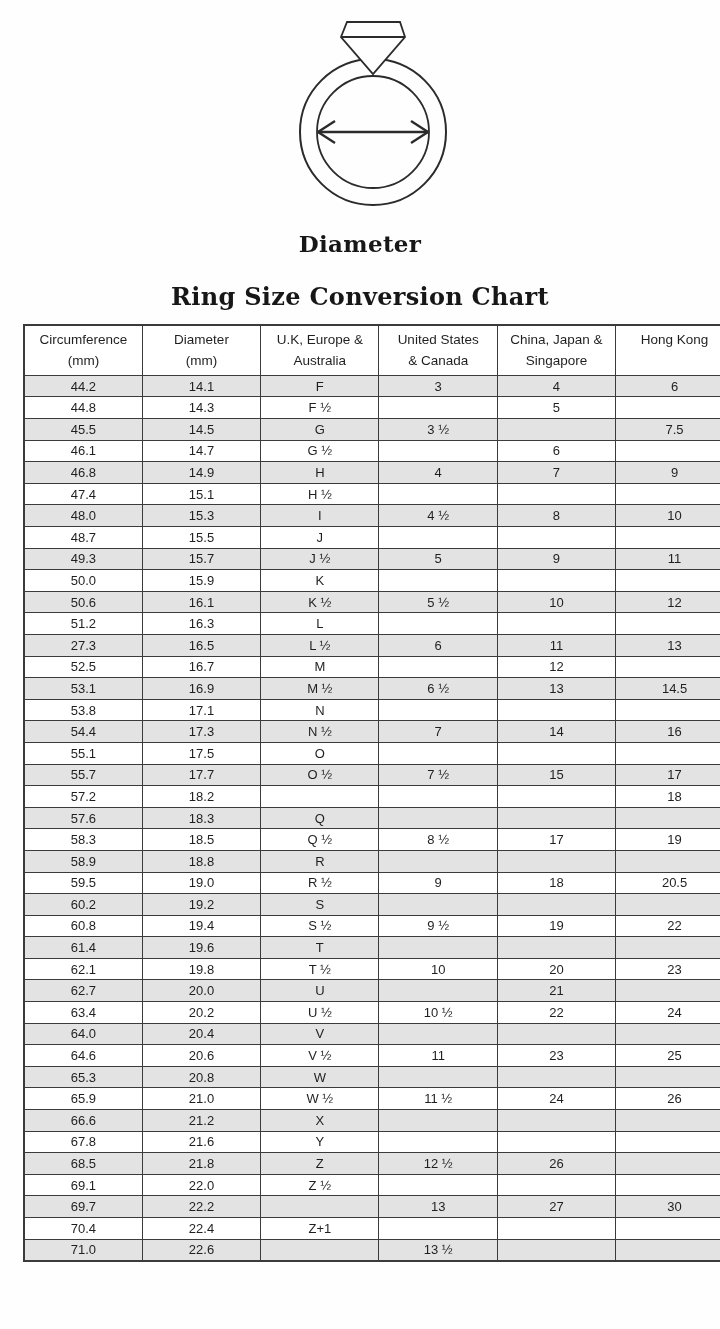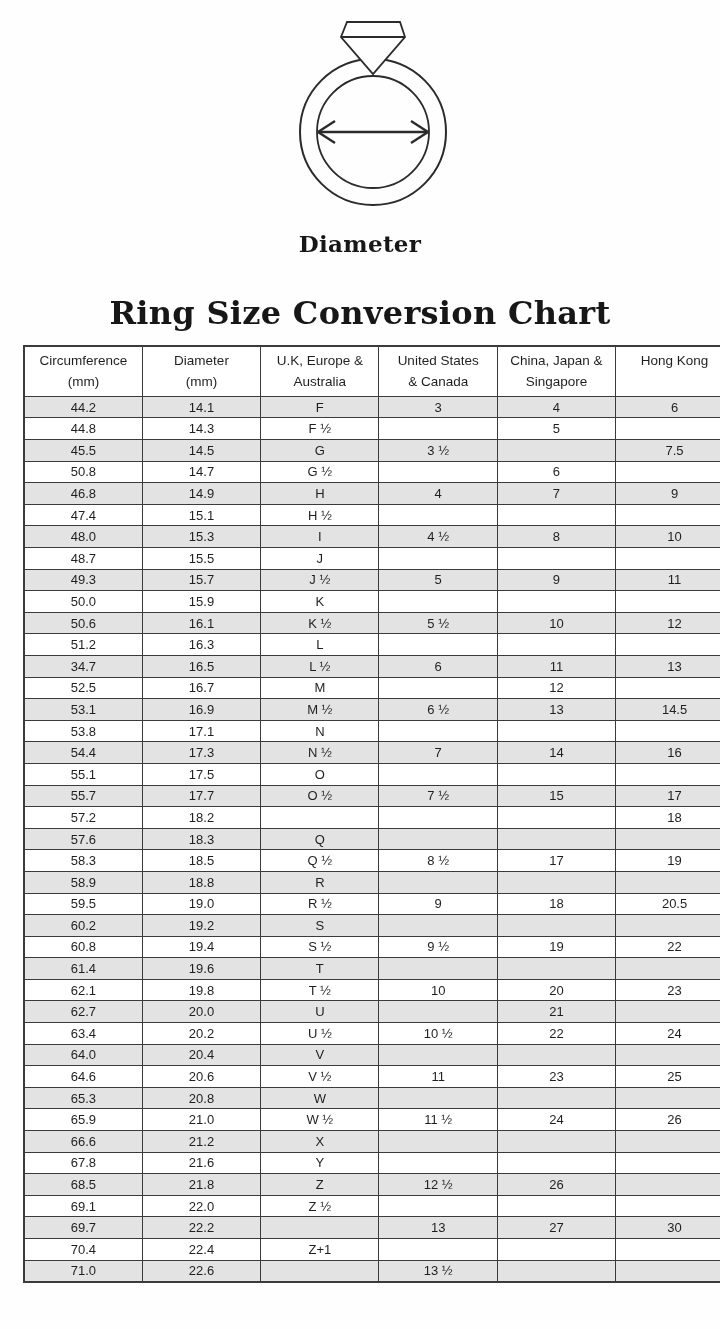--- a/index.html
+++ b/index.html
@@ -29,23 +29,23 @@
     font-weight:bold;
     font-size:23px;
     text-align:center;
     margin-top:14px;
     letter-spacing:0.3px;
     color:#171717;
   }
   .chart-title{
     font-family:"DejaVu Serif", serif;
     font-weight:bold;
-    font-size:32px;
+    font-size:24px;
     text-align:center;
-    margin-top:37px;
+    margin-top:25px;
     letter-spacing:0.3px;
     color:#171717;
   }
   table.conversion{
     border-collapse:collapse;
     table-layout:fixed;
     width:712px;
     margin:13px 0 0 23px;
     border:2px solid var(--border);
   }
@@ -148,21 +148,21 @@
       </tr>
       <tr>
         <td>45.5</td>
         <td>14.5</td>
         <td>G</td>
         <td>3 ½</td>
         <td></td>
         <td>7.5</td>
       </tr>
       <tr>
-        <td>50.8</td>
+        <td>46.1</td>
         <td>14.7</td>
         <td>G ½</td>
         <td></td>
         <td>6</td>
         <td></td>
       </tr>
       <tr>
         <td>46.8</td>
         <td>14.9</td>
         <td>H</td>
@@ -220,21 +220,21 @@
       </tr>
       <tr>
         <td>51.2</td>
         <td>16.3</td>
         <td>L</td>
         <td></td>
         <td></td>
         <td></td>
       </tr>
       <tr>
-        <td>34.7</td>
+        <td>27.3</td>
         <td>16.5</td>
         <td>L ½</td>
         <td>6</td>
         <td>11</td>
         <td>13</td>
       </tr>
       <tr>
         <td>52.5</td>
         <td>16.7</td>
         <td>M</td>

